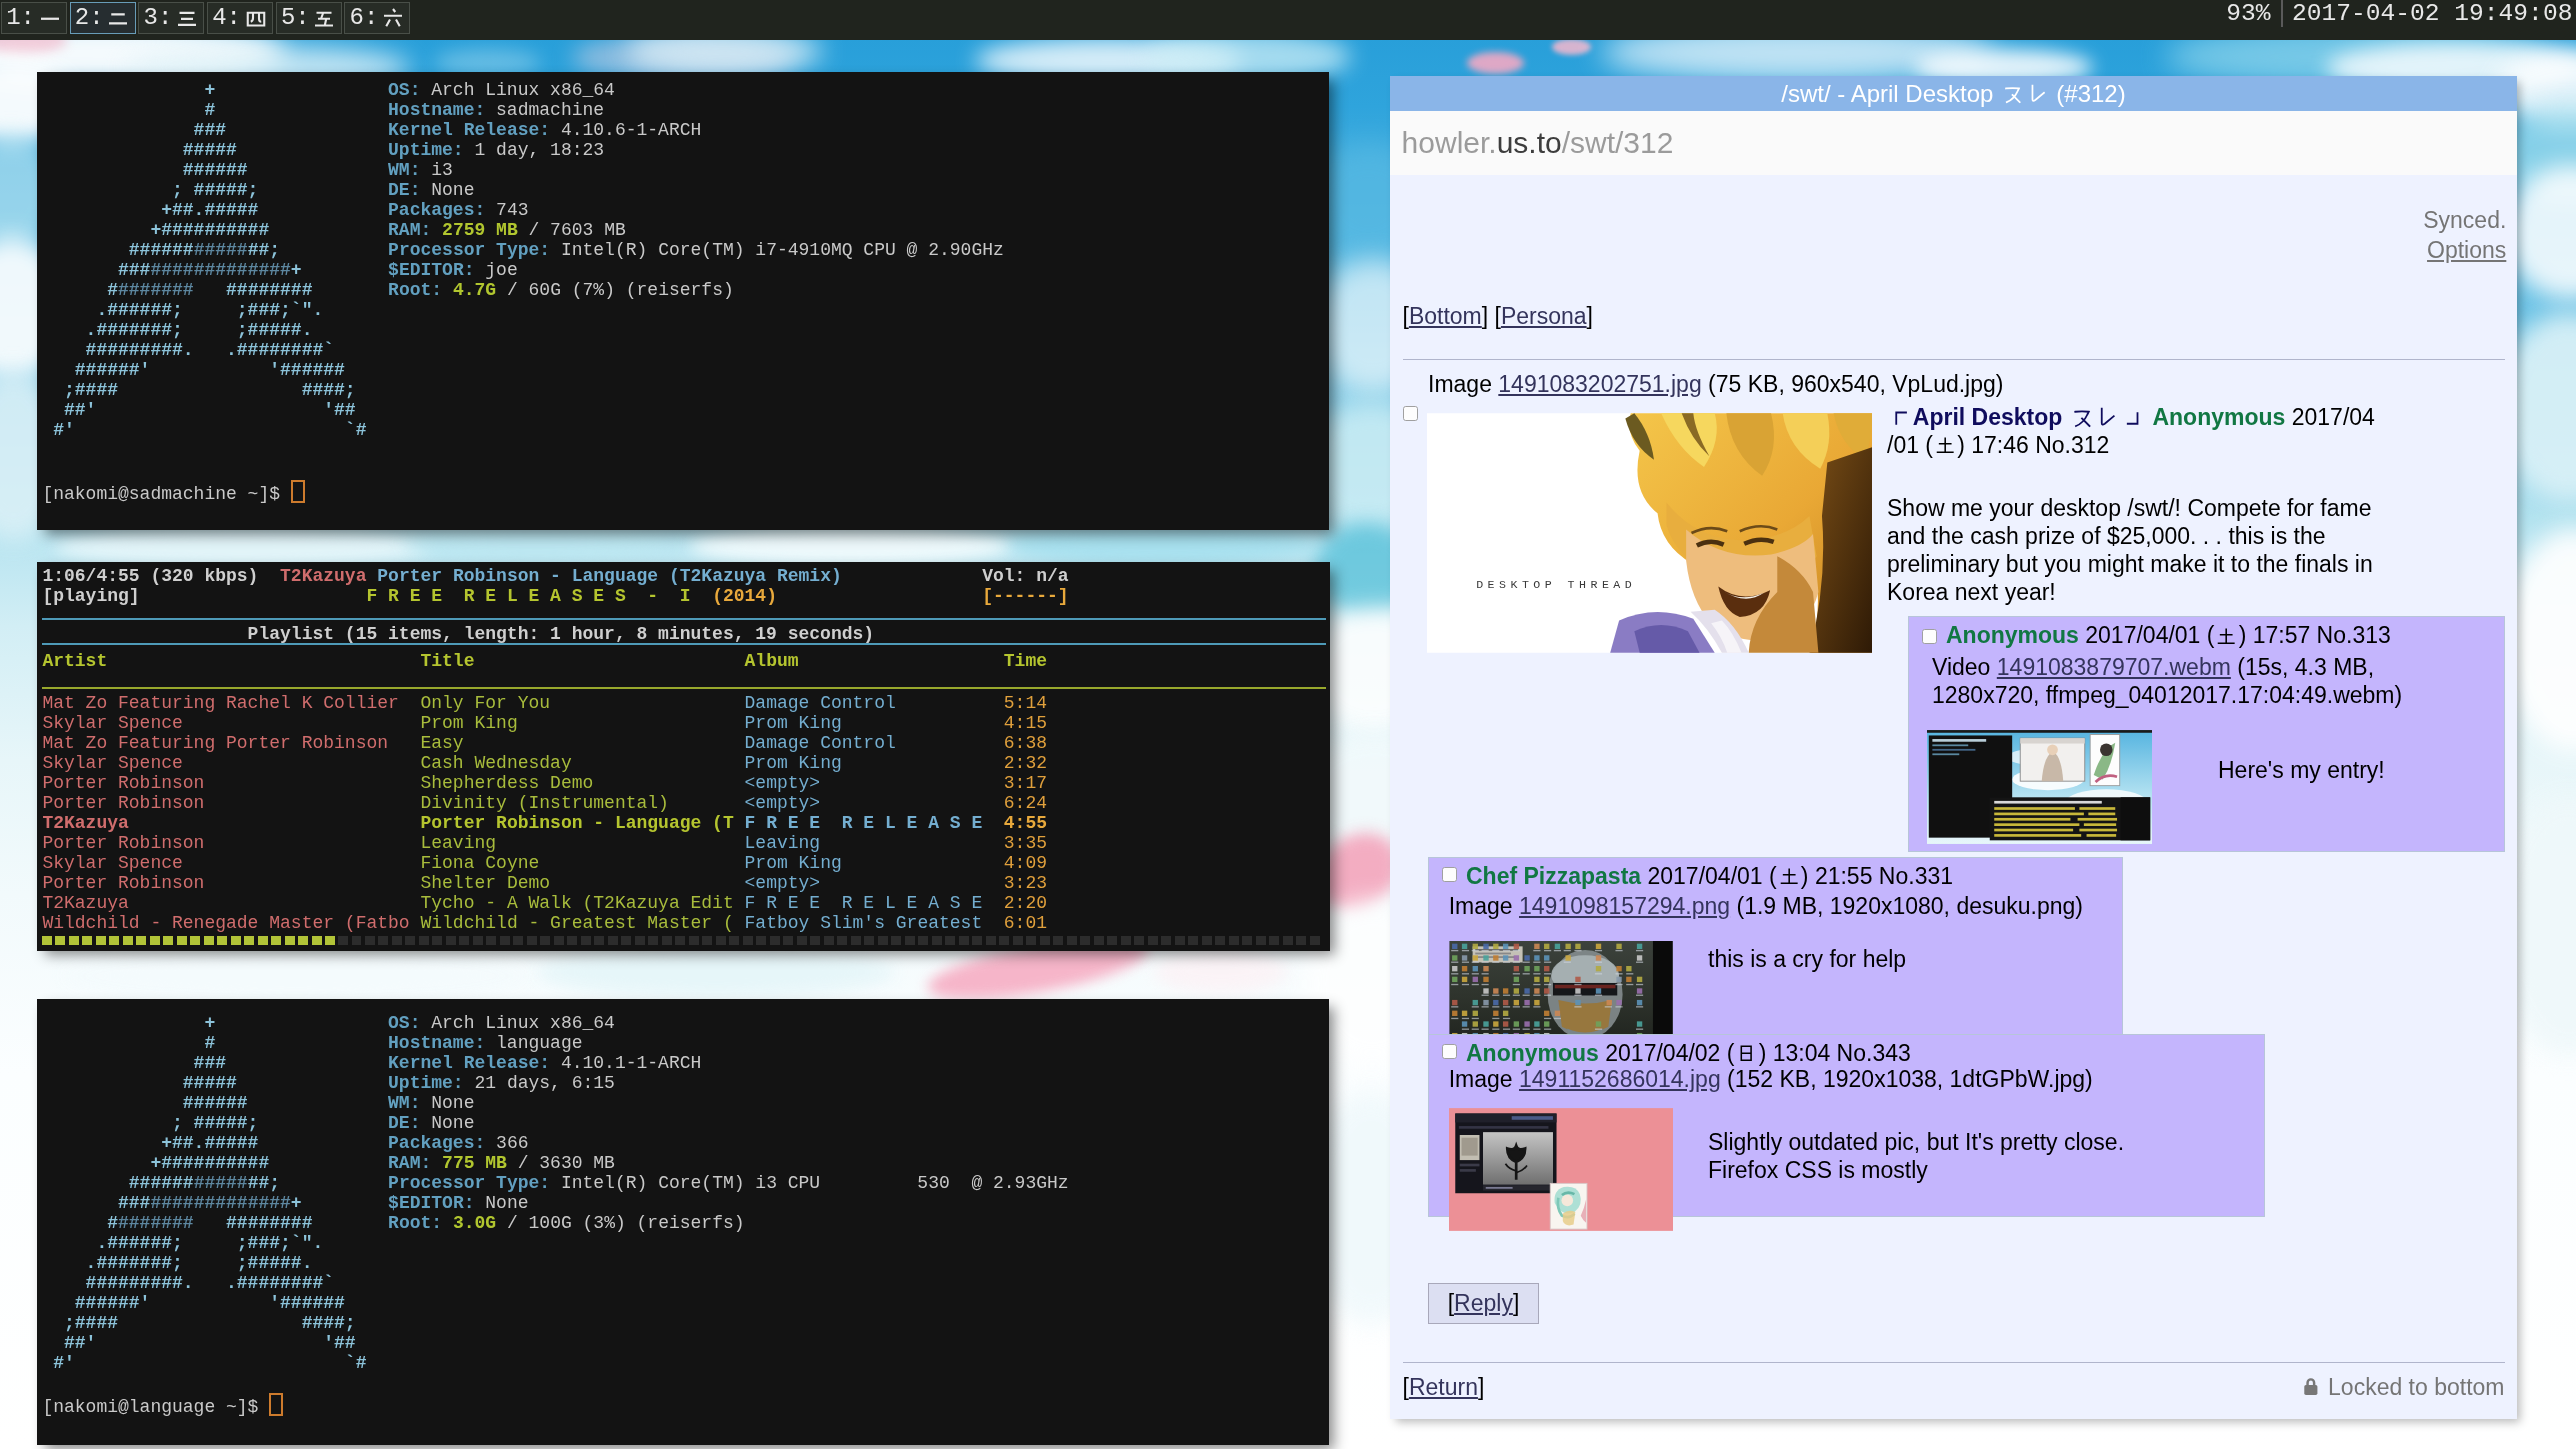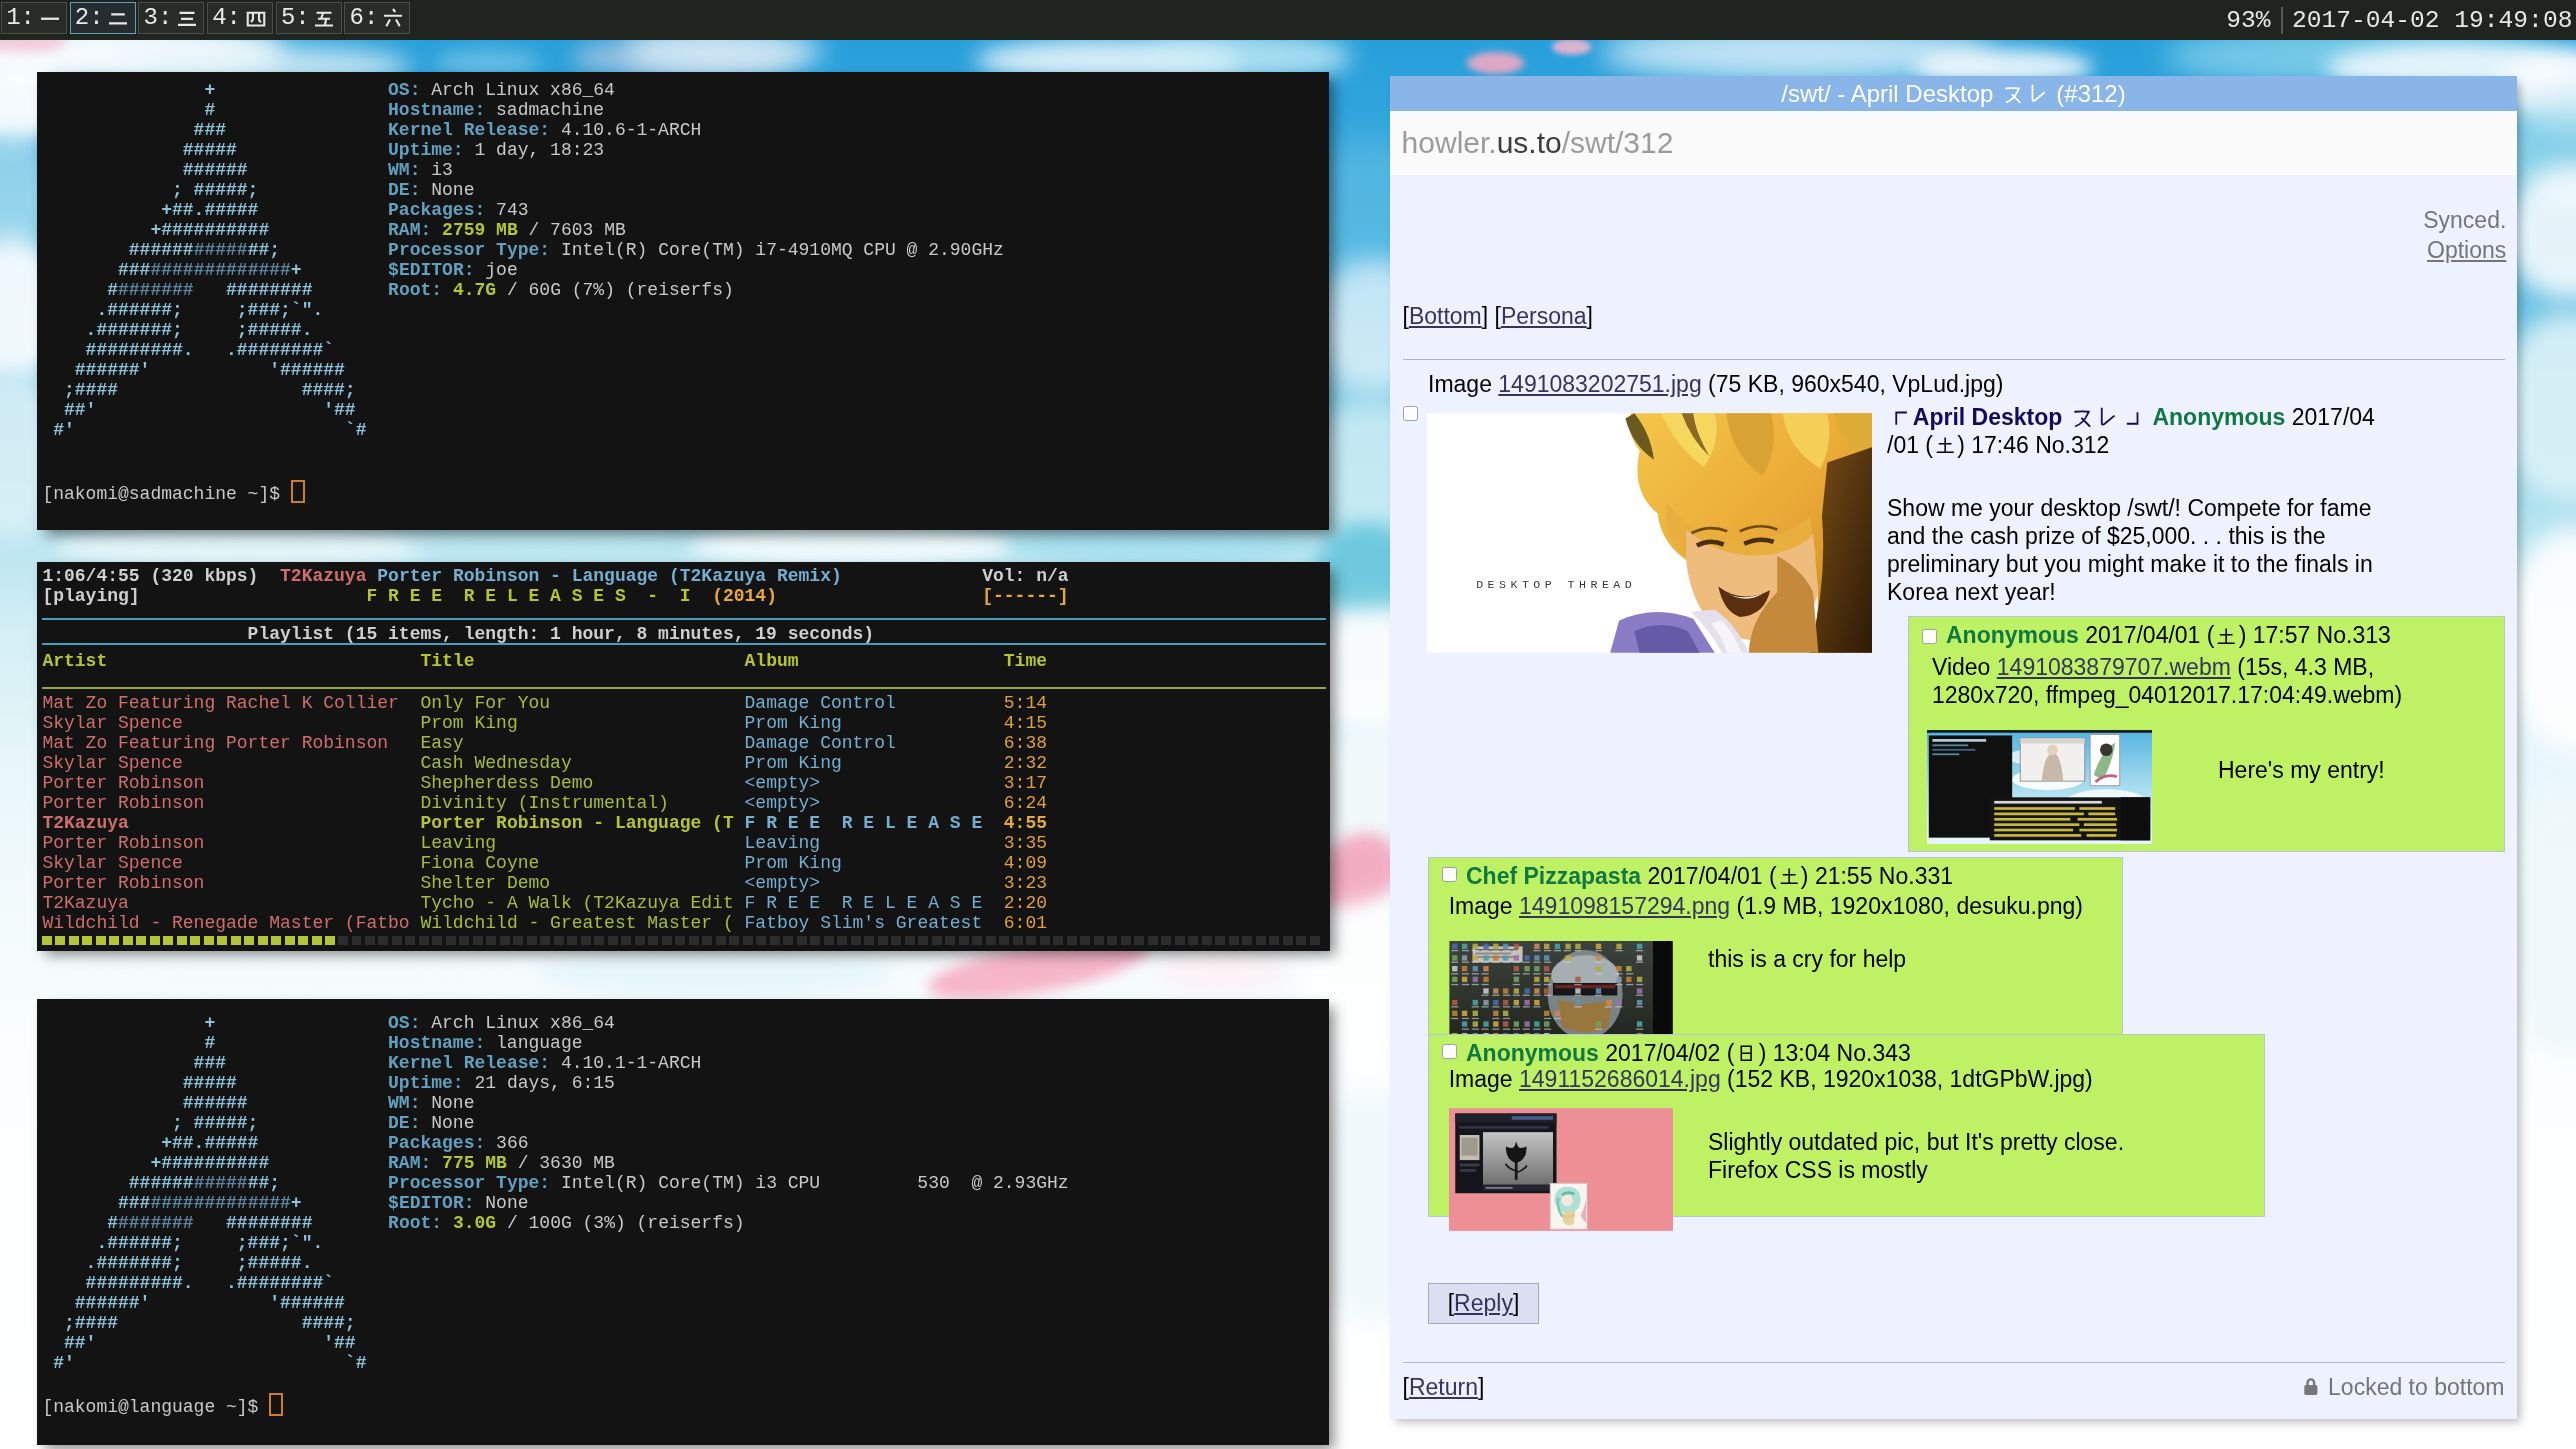--- a/index.html
+++ b/index.html
@@ -7,21 +7,21 @@
   background:
     linear-gradient(180deg,#249cd8 0px,#2fa4dc 107px,#55b8e2 233px,#85cde8 385px,#b2e2ef 519px,#d2eef5 626px,#e7f6f9 760px,#f2fafc 894px,#fbfeff 1073px,#ffffff 1449px);}
 .blob{position:absolute;border-radius:50%;}
 #bar{position:absolute;left:0;top:0;width:2576px;height:40px;background:#20241e;
   font-family:"Liberation Mono",monospace;color:#e8e8e8;z-index:5;}
 #wss{position:absolute;left:0.9px;top:1.8px;display:flex;gap:2.7px;}
 .ws{box-sizing:border-box;width:66px;height:32px;border:0.9px solid #494f48;background:#272c26;
   display:flex;align-items:center;justify-content:center;font-size:24px;}
 .ws.foc{border-color:#689cb8;background:#262d30;}
 .ws svg{margin-left:2.7px;}
-#stat{position:absolute;right:3.6px;top:0;height:40px;display:flex;align-items:center;font-size:24.6px;}
+#stat{position:absolute;right:3.6px;top:0;height:40px;display:flex;align-items:flex-start;font-size:24.6px;}
 #stat .sep{display:inline-block;width:1.8px;height:27px;background:#5a5a5a;margin:0 9px 0 10.7px;}
 .term{position:absolute;background:#131313;z-index:4;box-shadow:6.3px 6.3px 12.5px -1.8px rgba(0,0,0,0.45);}
 .term pre{position:absolute;margin:0;font-family:"Liberation Mono",monospace;
   font-size:18px;line-height:20px;color:#c9c9c9;}
 .b{color:#62a0c0;font-weight:bold;}
 .y{color:#b1c62f;font-weight:bold;}
 .a{color:#8cc3da;font-weight:bold;}
 .d{color:#5d87a0;font-weight:bold;}
 .cur{display:inline-block;width:9.8px;height:19px;border:2.7px solid #cd7b2d;vertical-align:-3.6px;}
 .mw{color:#cfcfcf;font-weight:bold;}
@@ -35,21 +35,21 @@
 .mob{color:#e8a93c;font-weight:bold;}
 .mhr{position:absolute;left:4.5px;right:4.5px;height:1.8px;}
 #brw{position:absolute;left:1390px;top:76px;width:1127px;height:1343px;background:#EEF2FF;z-index:4;box-shadow:4.5px 4.5px 9px -1.8px rgba(0,0,0,0.28);}
 #btitle{position:absolute;left:0;top:0;right:0;height:35px;background:#8ab5e8;color:#fff;
   font-size:24px;display:flex;align-items:center;justify-content:center;}
 #burl{position:absolute;left:0;top:35px;right:0;height:64px;background:#fafafa;
   font-size:30px;color:#9b9b9b;display:flex;align-items:center;padding-left:11.6px;box-sizing:border-box;}
 #bpage{position:absolute;left:0;top:99px;right:0;bottom:0;background:#EEF2FF;font-size:23px;color:#000;}
 #bpage a{color:#34345C;text-decoration:underline;}
 #bpage .abs{position:absolute;white-space:nowrap;}
-.pbox{position:absolute;background:#bef264;border:0.9px solid #B7C5D9;box-sizing:border-box;}
+.pbox{position:absolute;background:#c4b5fd;border:0.9px solid #B7C5D9;box-sizing:border-box;}
 .grn{color:#117743;font-weight:bold;}
 .nvy{color:#0F0C5D;font-weight:bold;}
 .cb{position:absolute;width:15px;height:15px;background:#fdfdfd;border:0.9px solid #a0a0a0;border-radius:2.7px;box-sizing:border-box;}
 .bhr{position:absolute;left:12.5px;right:12.5px;height:0;border-top:0.9px solid #b0b5cc;}
 .gray{color:#757575;}
 .thumb{position:absolute;}
 </style></head>
 <body>
 <div class="blob" style="left:-72px;top:19.7px;width:358px;height:67px;background:#ffffff;opacity:0.95;filter:blur(12.5px);"></div>
 <div class="blob" style="left:-22.4px;top:27px;width:89px;height:27px;background:#f3becf;opacity:0.75;filter:blur(5.4px);"></div>

